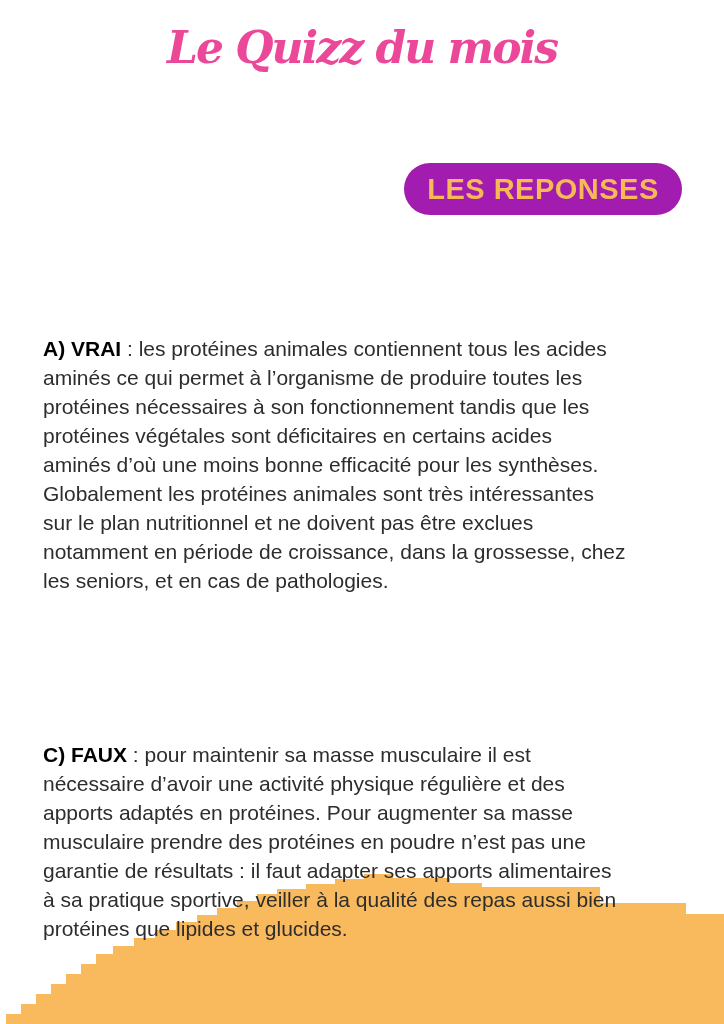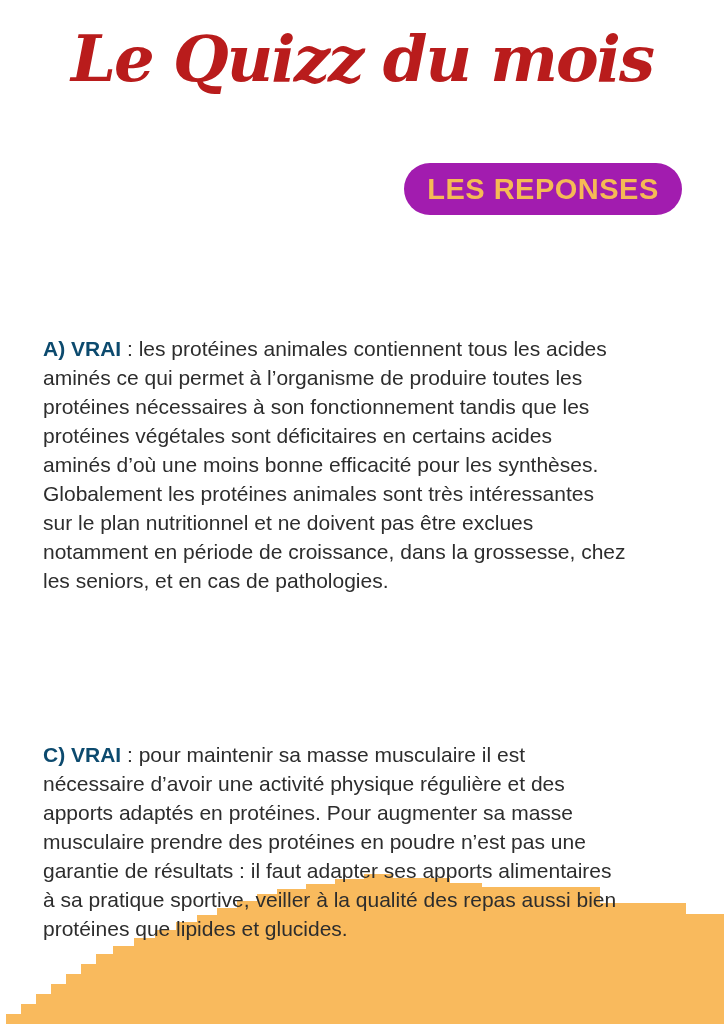--- a/index.html
+++ b/index.html
@@ -12,23 +12,23 @@
     font-family:"Liberation Sans",sans-serif;
   }
   
   .torn-svg{position:absolute;left:0;top:0;width:724px;height:1024px;z-index:0;display:block;}
   
   .title{
     position:absolute;left:0;top:24px;width:724px;z-index:2;
     text-align:center;
     font-family:"DejaVu Serif",serif;
     font-style:italic;font-weight:bold;
-    font-size:64px;line-height:1.1;
+    font-size:44px;line-height:1.1;
     letter-spacing:-2px;
-    color:#b91c1c;
+    color:#ec4899;
   }
   .subtitle{
     position:absolute;left:8px;top:118px;width:445px;z-index:2;
     text-align:center;
     font-size:42px;line-height:62px;
     color:#2b6a33;
     white-space:pre-line;
   }
   .badge{
     position:absolute;left:404px;top:163px;width:278px;height:52px;z-index:2;
@@ -40,21 +40,21 @@
   }
   
   .copy{
     position:absolute;left:43px;top:247px;width:672px;z-index:2;
     font-size:21px;line-height:29px;
     color:#2d2d2d;
     white-space:pre;
   }
   .copy p{margin:0 0 29px 0;}
   .copy p:last-child{margin-bottom:0;}
-  .ans-label{font-weight:bold;color:#0c4a6e;}
+  .ans-label{font-weight:bold;color:#000000;}
 </style>
 </head>
 <body>
 
 <div class="page">
 
   <svg class="torn-svg" viewBox="0 0 724 1024" aria-hidden="true">
     <path fill="#f9ba5d" d="
       M6 1024
       V1014 H21 V1004 H36 V994 H51 V984 H66 V974 H81 V964 H96 V954 H113
@@ -79,21 +79,21 @@
 aminés ce qui permet à l’organisme de produire toutes les
 protéines nécessaires à son fonctionnement tandis que les
 protéines végétales sont déficitaires en certains acides
 aminés d’où une moins bonne efficacité pour les synthèses.
 Globalement les protéines animales sont très intéressantes
 sur le plan nutritionnel et ne doivent pas être exclues
 notamment en période de croissance, dans la grossesse, chez
 les seniors, et en cas de pathologies.</span></p>
 
 
-    <p><span class="ans-label">C) VRAI</span><span> : pour maintenir sa masse musculaire il est
+    <p><span class="ans-label">C) FAUX</span><span> : pour maintenir sa masse musculaire il est
 nécessaire d’avoir une activité physique régulière et des
 apports adaptés en protéines. Pour augmenter sa masse
 musculaire prendre des protéines en poudre n’est pas une
 garantie de résultats : il faut adapter ses apports alimentaires
 à sa pratique sportive, veiller à la qualité des repas aussi bien
 protéines que lipides et glucides.
 </span></p>
 
   </div>
 

